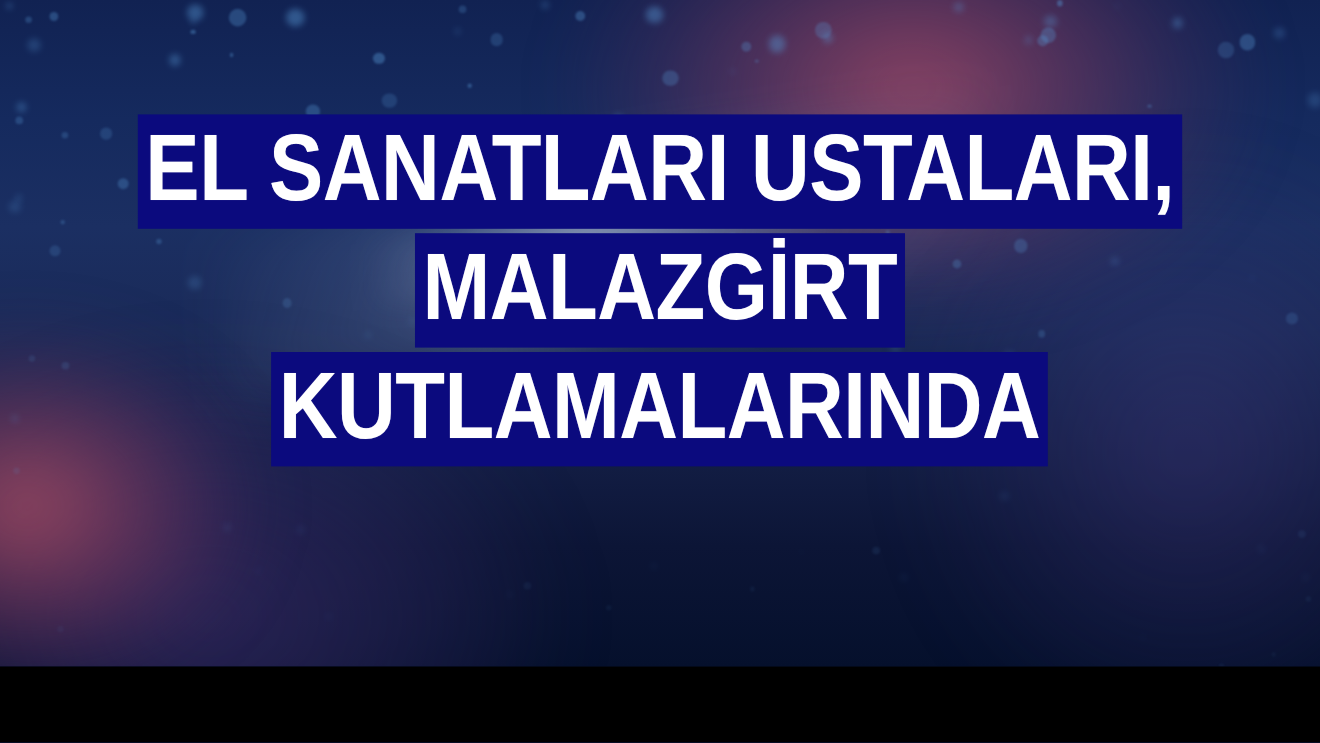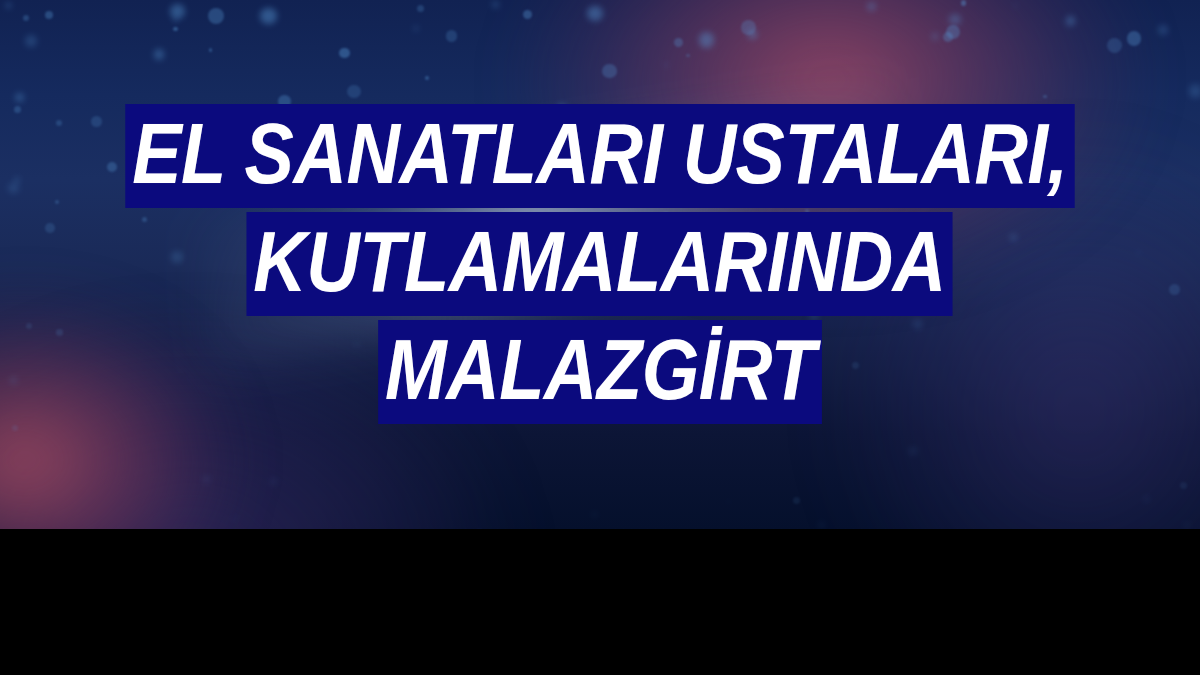--- a/index.html
+++ b/index.html
@@ -3,25 +3,24 @@
 <meta charset="utf-8">
 <style>
   html, body {
     margin: 0;
     padding: 0;
     background: #000;
   }
   #stage {
     position: relative;
     width: 1200px;
-    height: 529px;
+    height: 606px;
     overflow: hidden;
     font-family: "Liberation Sans", sans-serif;
     background: #0d1b4b;
-    font-style: italic;
   }
 
   
   .bg-base {
     position: absolute;
     inset: 0;
     background:
       linear-gradient(to bottom,
         #112252 0%,
         #152a5e 18%,
@@ -285,17 +284,17 @@
       <div class="dot soft" style="width: 8.7px; height: 8.7px; left: 748.4px; top: 30.1px; opacity: 0.75;"></div>
       <div class="dot soft" style="width: 5.2px; height: 5.2px; left: 460.8px; top: 537.9px; opacity: 0.14;"></div>
       <div class="dot soft" style="width: 3.1px; height: 3.1px; left: 1014.1px; top: 4px; opacity: 0.48;"></div>
     </div>
 
   <div class="streak"></div>
   <div class="streak2"></div>
 
   <div class="headline">
     <span class="hl-line"><span class="hl-text">EL SANATLARI USTALARI,</span></span>
+    <span class="hl-line"><span class="hl-text">MALAZGİRT</span></span>
     <span class="hl-line"><span class="hl-text">KUTLAMALARINDA</span></span>
-    <span class="hl-line"><span class="hl-text">MALAZGİRT</span></span>
   </div>
 
 </div>
 
 </body></html>

